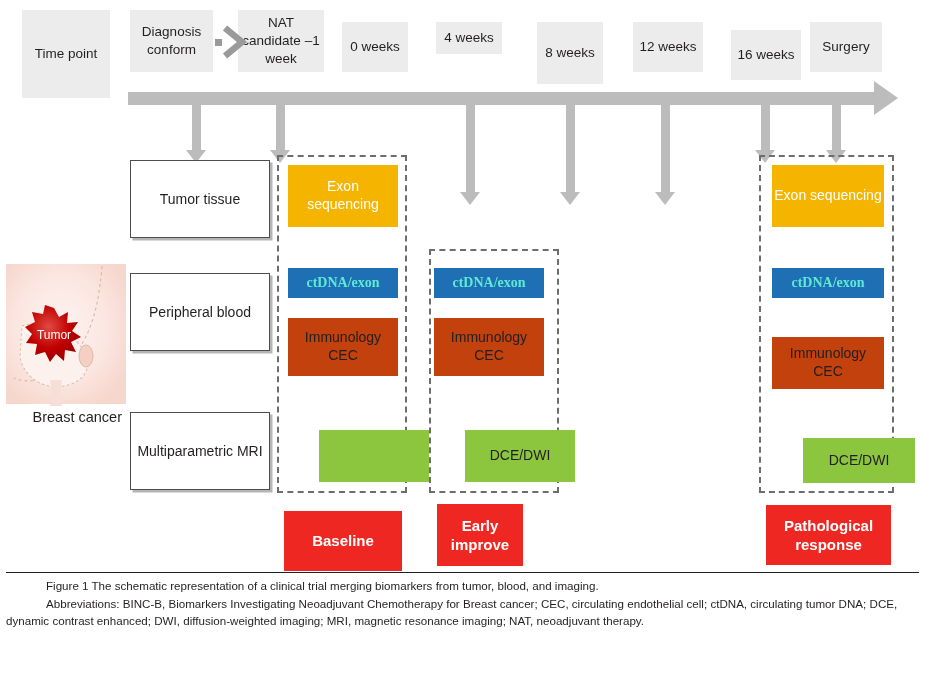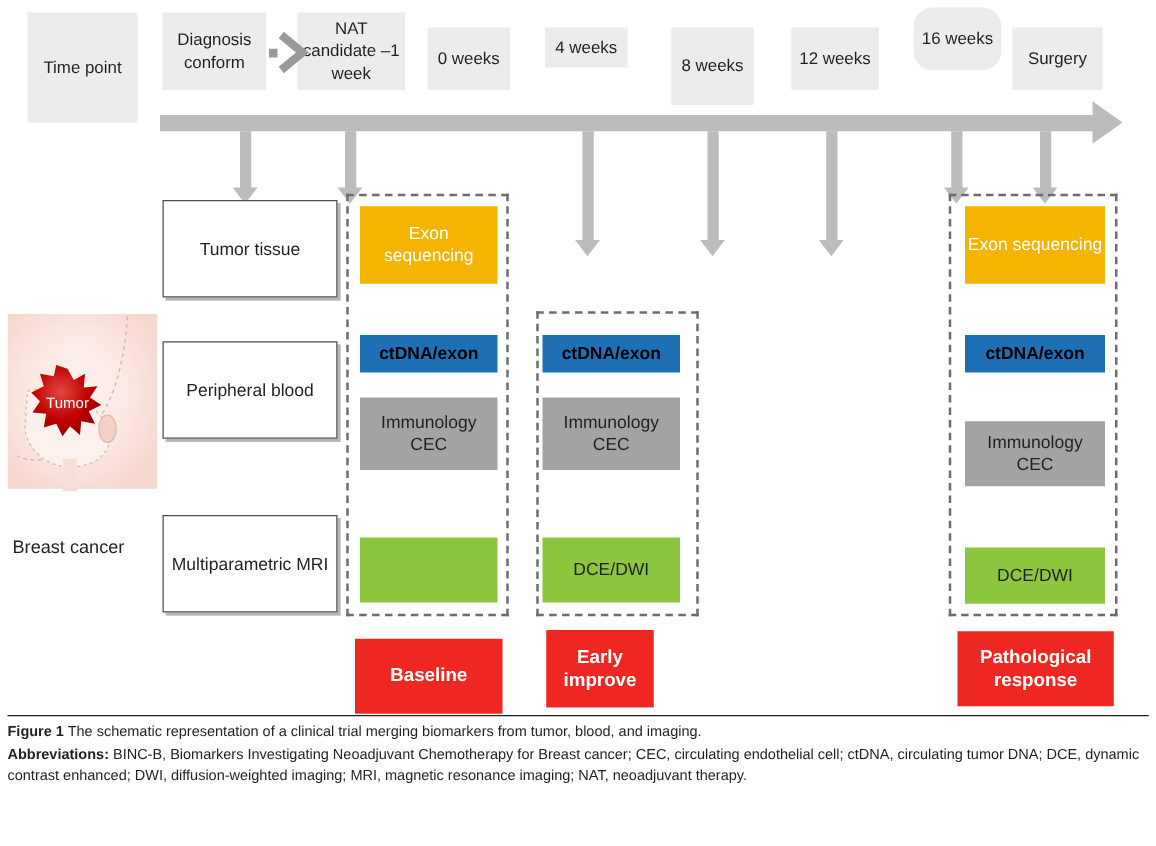--- a/index.html
+++ b/index.html
@@ -108,39 +108,39 @@
     display: flex;
     align-items: center;
     justify-content: center;
     text-align: center;
     box-sizing: border-box;
     font-size: 14px;
     line-height: 1.28;
     padding: 2px;
   }
   .assay.orange { background: #f5b400; color: #ffffff; }
-  .assay.blue   { background: #1f6fb5; color: #000000; font-weight: bold; }
-  .assay.grey   { background: #a3a3a3; color: #231f20; }
-  .assay.green  { background: #8cc63e; color: #231f20; }
+  .assay.blue   { background: #1f6fb5; color: #5eead4; font-weight: bold; font-family: Liberation Serif, serif; }
+  .assay.grey   { background: #c2410c; color: #231f20; }
+  .assay.green  { background: #8cc63e; color: #231f20; margin-left: 31px; }
   .assay.red    { background: #ee2722; color: #ffffff; font-weight: bold; font-size: 15px; }
 
   
   .breast-art {
     position: absolute;
     left: 6px;
-    top: 251px;
+    top: 264px;
     width: 120px;
     height: 160px;
   }
   .breast-label {
     position: absolute;
     left: 10px;
-    top: 429px;
+    top: 408px;
     width: 112px;
-    text-align: left;
+    text-align: right;
     font-size: 14.5px;
     line-height: 1.3;
     color: #231f20;
   }
 
   
   .divider {
     position: absolute;
     left: 6px;
     top: 572px;
@@ -153,37 +153,37 @@
   .caption {
     position: absolute;
     left: 6px;
     top: 578px;
     width: 913px;
     font-size: 11.6px;
     line-height: 1.46;
     color: #231f20;
   }
   .caption p { margin: 0 0 1px 0; }
-  .caption b { font-weight: bold; }
+  .caption b { font-weight: normal; margin-left: 40px; }
 </style>
 </head>
 <body>
 
 <div id="page">
 
   <div class="chip" style="left:22px; top:10px; width:88px; height:88px;">Time point</div>
 
   <div id="timeline-chips">
       <div class="chip tall" style="left: 130px; top: 10px; width: 83px; height: 62px;">Diagnosis conform</div>
       <div class="chip tall" style="left: 238px; top: 10px; width: 86px; height: 62px;">NAT candidate –1 week</div>
       <div class="chip" style="left: 342px; top: 22px; width: 66px; height: 50px;">0 weeks</div>
       <div class="chip" style="left: 436px; top: 22px; width: 66px; height: 32px;">4 weeks</div>
       <div class="chip" style="left: 537px; top: 22px; width: 66px; height: 62px;">8 weeks</div>
       <div class="chip" style="left: 633px; top: 22px; width: 70px; height: 50px;">12 weeks</div>
-      <div class="chip" style="left: 731px; top: 6px; width: 70px; height: 50px; border-radius: 15px;">16 weeks</div>
+      <div class="chip" style="left: 731px; top: 30px; width: 70px; height: 50px;">16 weeks</div>
       <div class="chip" style="left: 810px; top: 22px; width: 72px; height: 50px;">Surgery</div>
     </div>
 
   <div class="chevron-wrap">
     <svg width="34" height="40" viewBox="0 0 34 40">
       <rect x="0" y="17" width="7" height="7" fill="#9a9a9a"></rect>
       <polyline points="10,6 27,20 10,34" fill="none" stroke="#9a9a9a" stroke-width="6.5" stroke-linecap="butt" stroke-linejoin="miter"></polyline>
     </svg>
   </div>
 

